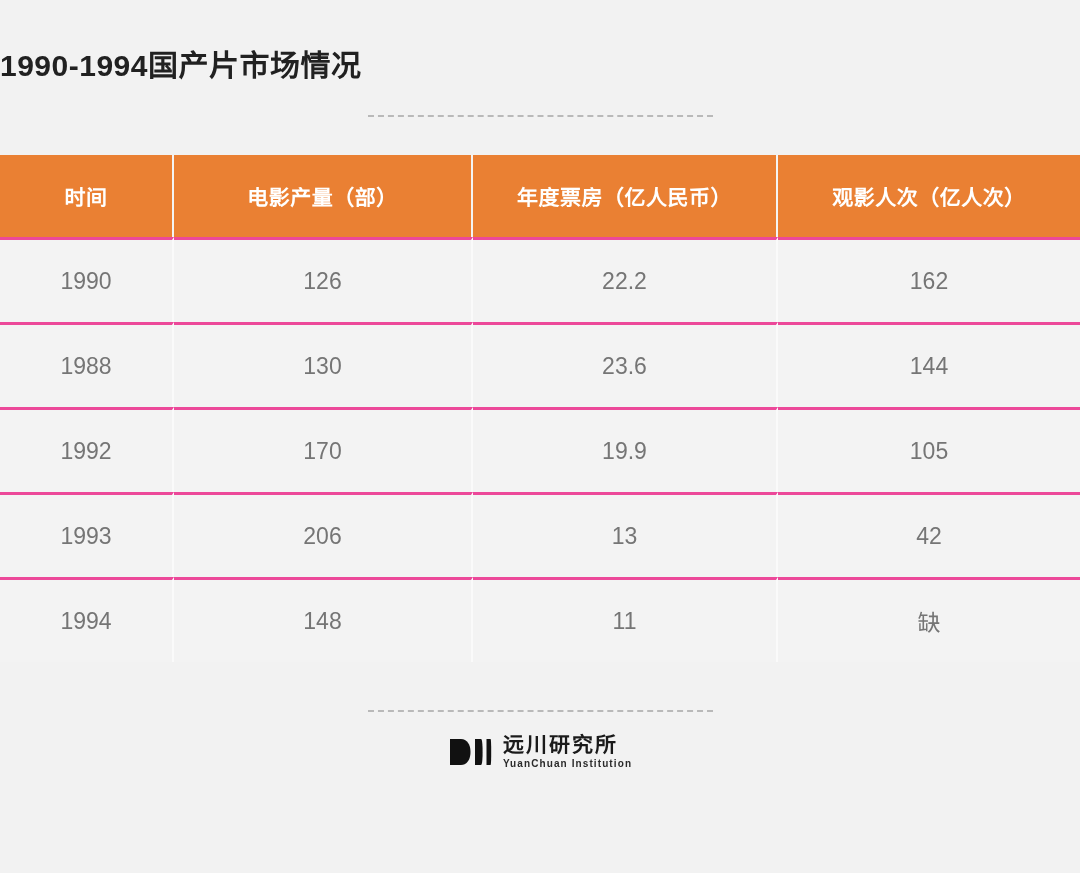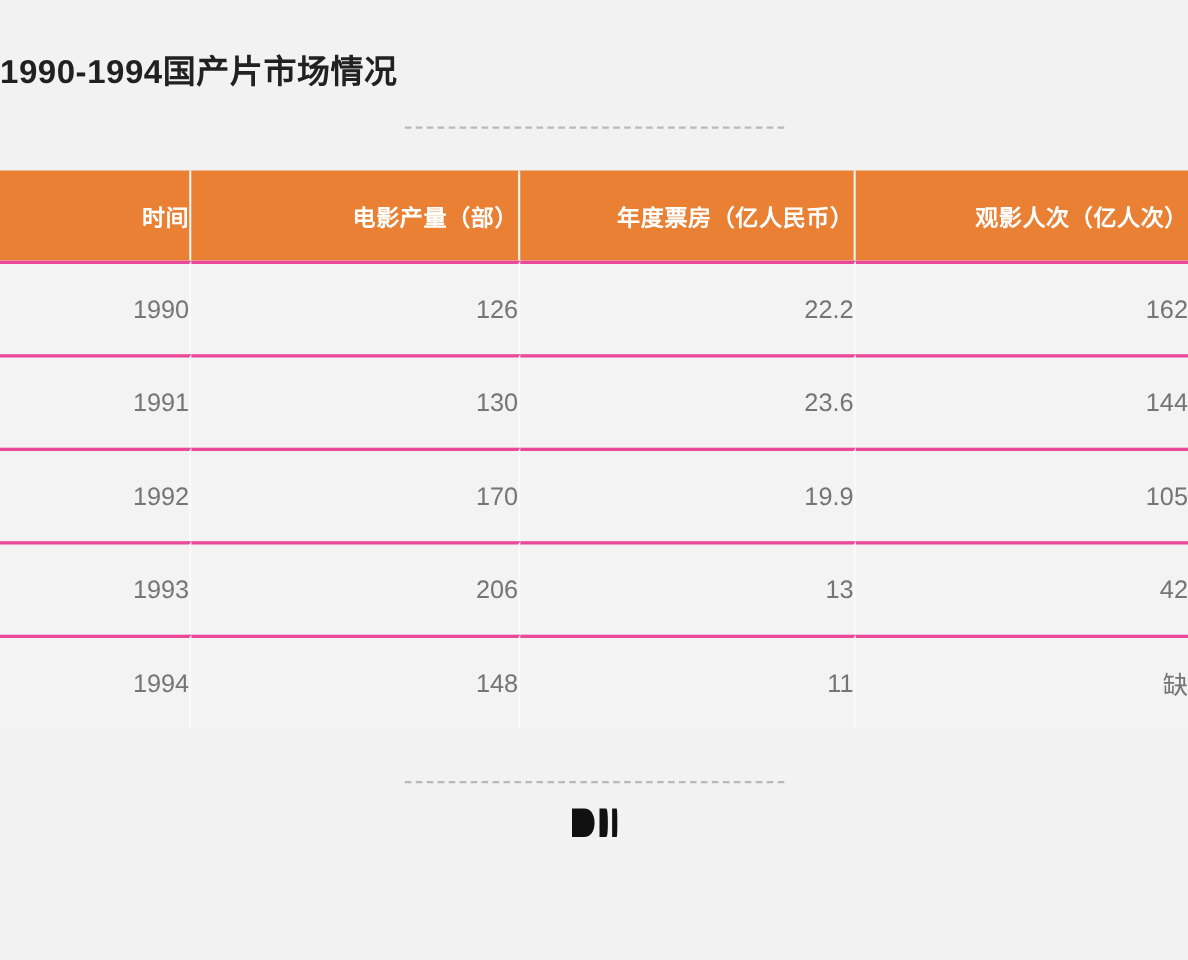--- a/index.html
+++ b/index.html
@@ -41,21 +41,21 @@
   
   .data-table {
     width: 1080px;
     margin-top: 38px;
     border-collapse: separate;
     border-spacing: 0;
     table-layout: fixed;
   }
   .data-table th,
   .data-table td {
-    text-align: right;
+    text-align: center;
     vertical-align: middle;
     padding: 0;
     margin-top: 48px;
   }
   .data-table thead th {
     height: 82px;
     background: #ea8033;
     color: #ffffff;
     font-size: 21px;
     font-weight: bold;
@@ -156,21 +156,21 @@
     </tr>
   </thead>
   <tbody>
     <tr>
       <td>1990</td>
       <td>126</td>
       <td>22.2</td>
       <td>162</td>
     </tr>
     <tr>
-      <td>1991</td>
+      <td>1988</td>
       <td>130</td>
       <td>23.6</td>
       <td>144</td>
     </tr>
     <tr>
       <td>1992</td>
       <td>170</td>
       <td>19.9</td>
       <td>105</td>
     </tr>
@@ -191,14 +191,18 @@
 
 <div class="footer">
   <div class="dash-rule"></div>
 
   <div class="logo-row">
     <svg class="logo-mark" width="44" height="28" viewBox="0 0 44 28">
       <path d="M2 1 H13 C19 1 22.5 6.5 22.5 14 C22.5 21.5 19 27 13 27 H2 Z" fill="#111111"></path>
       <path d="M27 1 H33 C34 1 34.6 5.5 34.6 14 C34.6 22.5 34 27 33 27 H27 Z" fill="#111111"></path>
       <path d="M38.5 1 H42.5 C43 1 43.2 5.5 43.2 14 C43.2 22.5 43 27 42.5 27 H38.5 Z" fill="#111111"></path>
     </svg>
+    <span class="logo-text">
+      <span class="logo-cn">远川研究所</span>
+      <span class="logo-en">YuanChuan Institution</span>
+    </span>
   </div>
 </div>
 
 </body></html>

